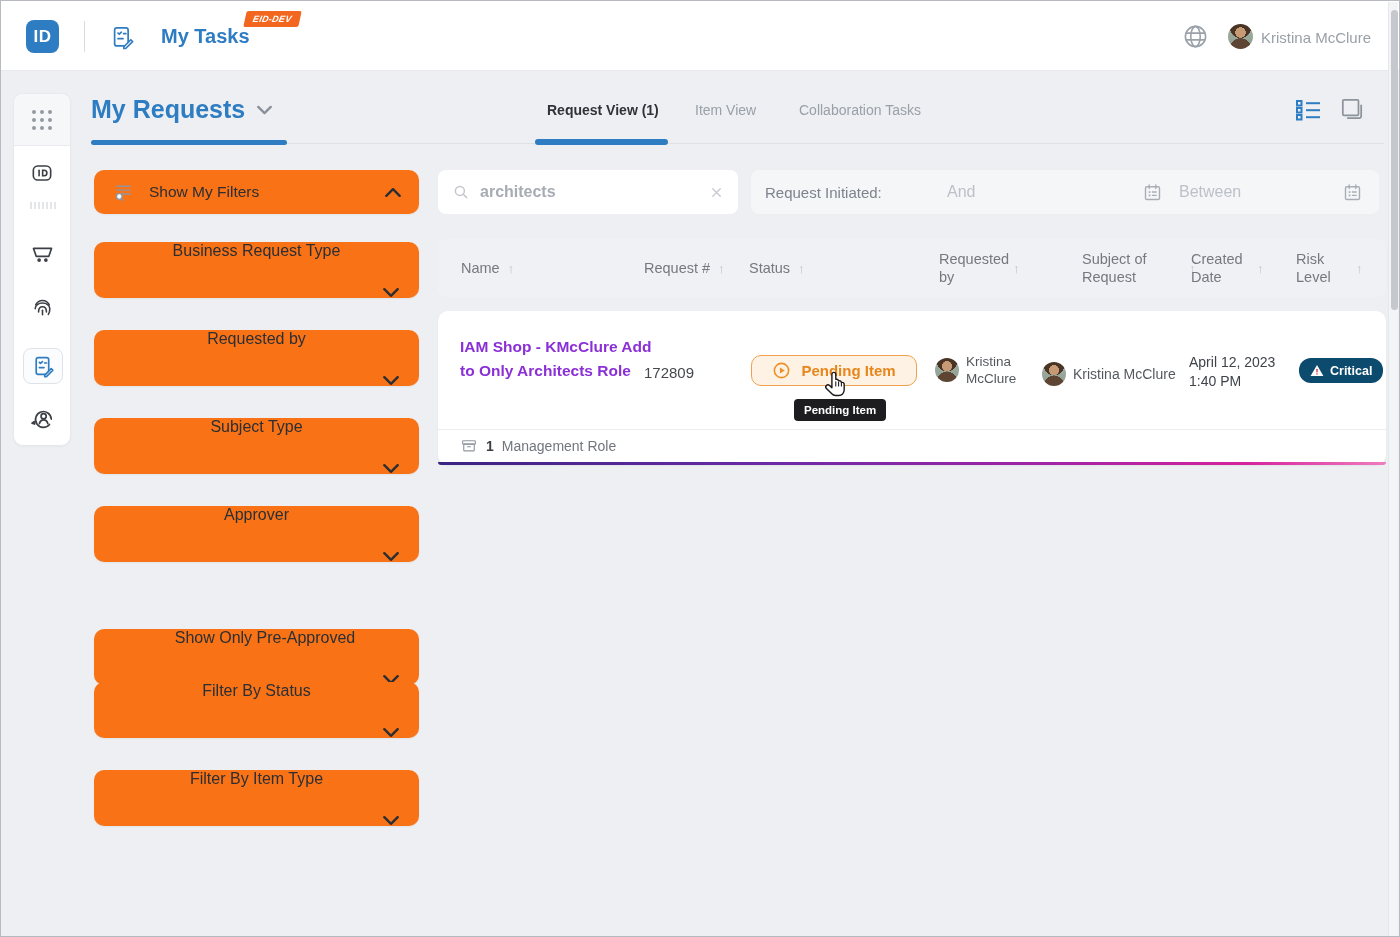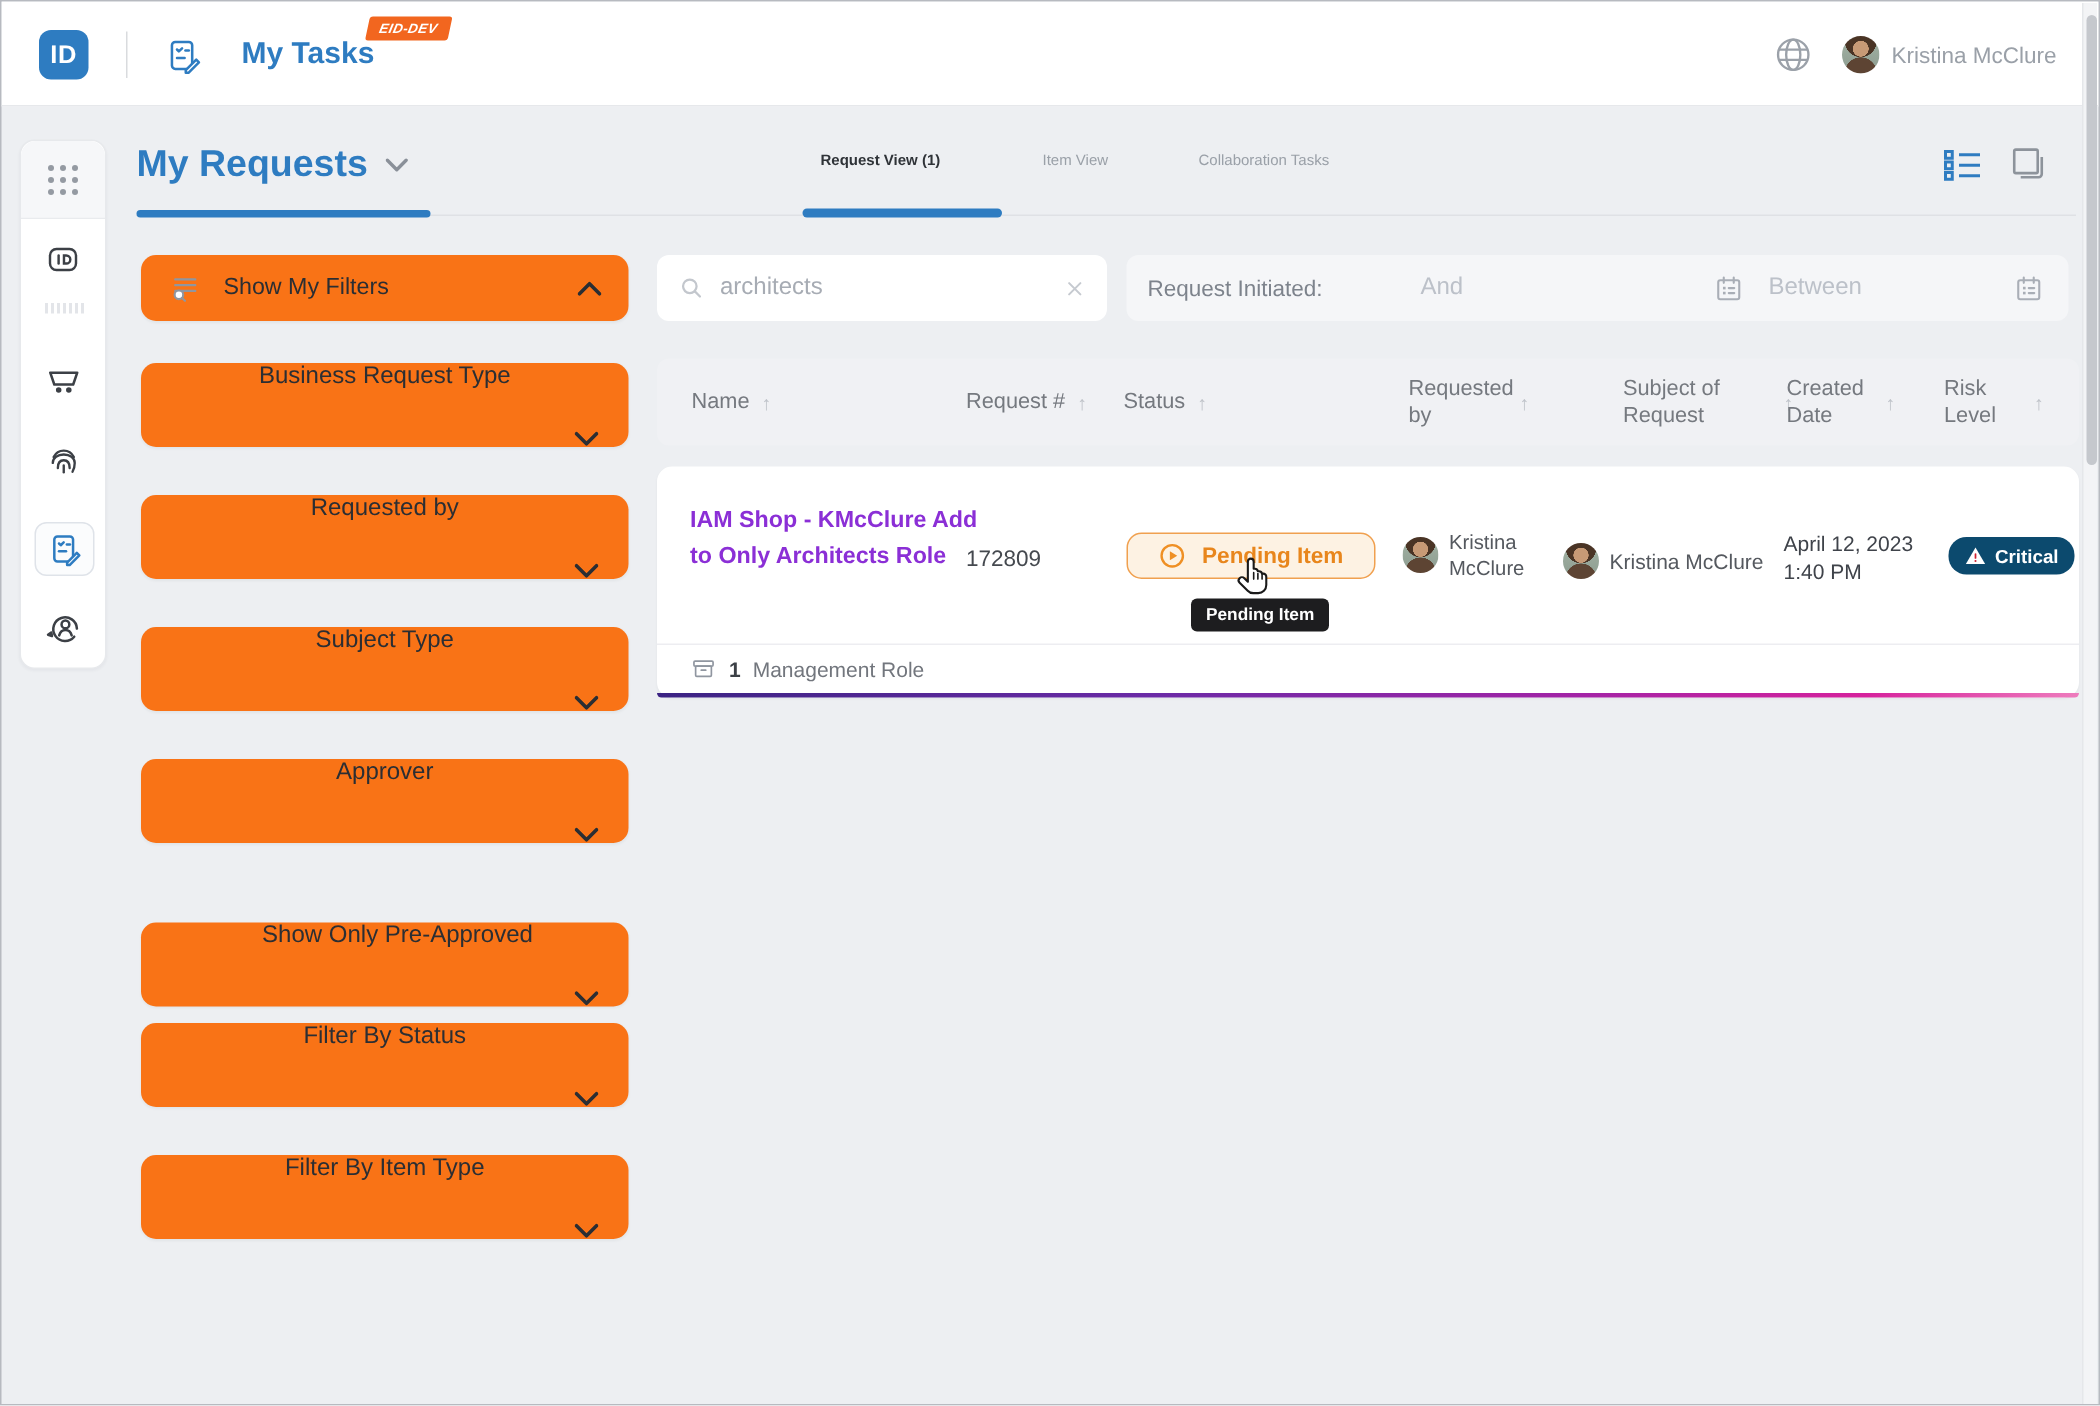--- a/index.html
+++ b/index.html
@@ -31,36 +31,36 @@
   .dots-grid i { width:4px; height:4px; border-radius:50%; background:#949aa2; }
   .rail-item { position:absolute; left:0; width:100%; display:flex; justify-content:center; cursor:pointer; }
   .rail-item.active-box { left:9px; width:40px; height:36px; background:#fbfcfd; border:1px solid #dfe3e9; border-radius:8px; align-items:center; }
   .rail-barcode { position:absolute; left:16px; top:108px; width:26px; height:7px;
     background:repeating-linear-gradient(90deg,#e3e5e9 0 2px, rgba(0,0,0,0) 2px 4px); }
 
   
   .page-title { position:absolute; left:90px; top:94px; font-size:25px; font-weight:bold; color:#2e7cc1; cursor:pointer; display:flex; align-items:center; gap:12px; }
   .rule { position:absolute; left:90px; top:142px; width:1293px; height:1px; background:#dfe1e5; }
   .title-bar { position:absolute; left:90px; top:139px; width:196px; height:5px; background:#2e7cc1; border-radius:3px; }
-  .tab { position:absolute; top:101px; font-size:10px; color:#9aa0a8; cursor:pointer; white-space:nowrap; }
+  .tab { position:absolute; top:101px; font-size:14px; color:#9aa0a8; cursor:pointer; white-space:nowrap; }
   .tab.active { color:#2f3338; font-weight:bold; }
   .tab-bar { position:absolute; left:534px; top:138px; width:133px; height:6px; background:#2e7cc1; border-radius:3px; }
   .view-btn { position:absolute; top:96px; cursor:pointer; }
 
   
   .fcard { position:absolute; left:93px; width:325px; background:#f97316; border-radius:10px; box-shadow:0 1px 2px rgba(20,30,40,.05); cursor:pointer; display:flex; align-items:center; }
   .fcard.hdr { height:44px; padding:0 18px; gap:14px; }
   .fcard.hdr .flabel { font-size:15.5px; color:#2b2e33; font-weight:500; }
   .fcard.grp { height:56px; padding:0 20px;flex-direction:column; }
   .fcard .flabel { flex:1; font-size:16px; color:#2b2e33; }
   .fcard .chev { margin-left:auto; display:flex; }
 
   
   .searchbox { position:absolute; left:437px; top:169px; width:300px; height:44px; background:#fff; border-radius:8px; display:flex; align-items:center; padding:0 14px; gap:10px; }
-  .searchbox input { border:none; outline:none; flex:1; font-size:16px; color:#a7acb4; font-family:inherit; background:transparent; }
+  .searchbox input { border:none; outline:none; flex:1; font-size:16px; color:#a7acb4; font-family:inherit; background:transparent;font-weight:bold; }
   .datebox { position:absolute; left:750px; top:169px; width:628px; height:44px; background:#f5f6f8; border-radius:8px; display:flex; align-items:center; }
   .datebox .dlabel { font-size:15px; color:#7d838c; padding:0 14px; width:170px; }
   .dfield { display:flex; align-items:center; height:100%; flex:1; cursor:pointer; }
   .dfield .ph { font-size:16px; color:#bcc1c9; flex:1; }
   .dfield .cal { padding-right:16px; display:flex; }
 
   
   .thead { position:absolute; left:437px; top:238px; width:948px; height:58px; background:#f0f1f4; border-radius:8px; font-size:14.5px; color:#75797f; }
   .th { position:absolute; top:0; height:100%; display:flex; align-items:center; gap:8px; cursor:pointer; }
   .th .txt { line-height:18px; }
@@ -246,21 +246,21 @@
       </span>
   </div>
   <div class="fcard grp" style="top:505px;">
     <span class="flabel">Approver</span>
     <span class="chev">
         <svg width="16" height="11" viewBox="0 0 12 8">
           <polyline points="1,1.5 6,6.5 11,1.5" fill="none" stroke="#2b2e33" stroke-width="1.8" stroke-linecap="round" stroke-linejoin="round"></polyline>
         </svg>
       </span>
   </div>
-  <div class="fcard grp" style="top:614px;padding-left:37px;">
+  <div class="fcard grp" style="top:628px;padding-left:37px;">
     <span class="flabel">Show Only Pre-Approved</span>
     <span class="chev">
         <svg width="16" height="11" viewBox="0 0 12 8">
           <polyline points="1,1.5 6,6.5 11,1.5" fill="none" stroke="#2b2e33" stroke-width="1.8" stroke-linecap="round" stroke-linejoin="round"></polyline>
         </svg>
       </span>
   </div>
   <div class="fcard grp" style="top:681px;">
     <span class="flabel">Filter By Status</span>
     <span class="chev">

